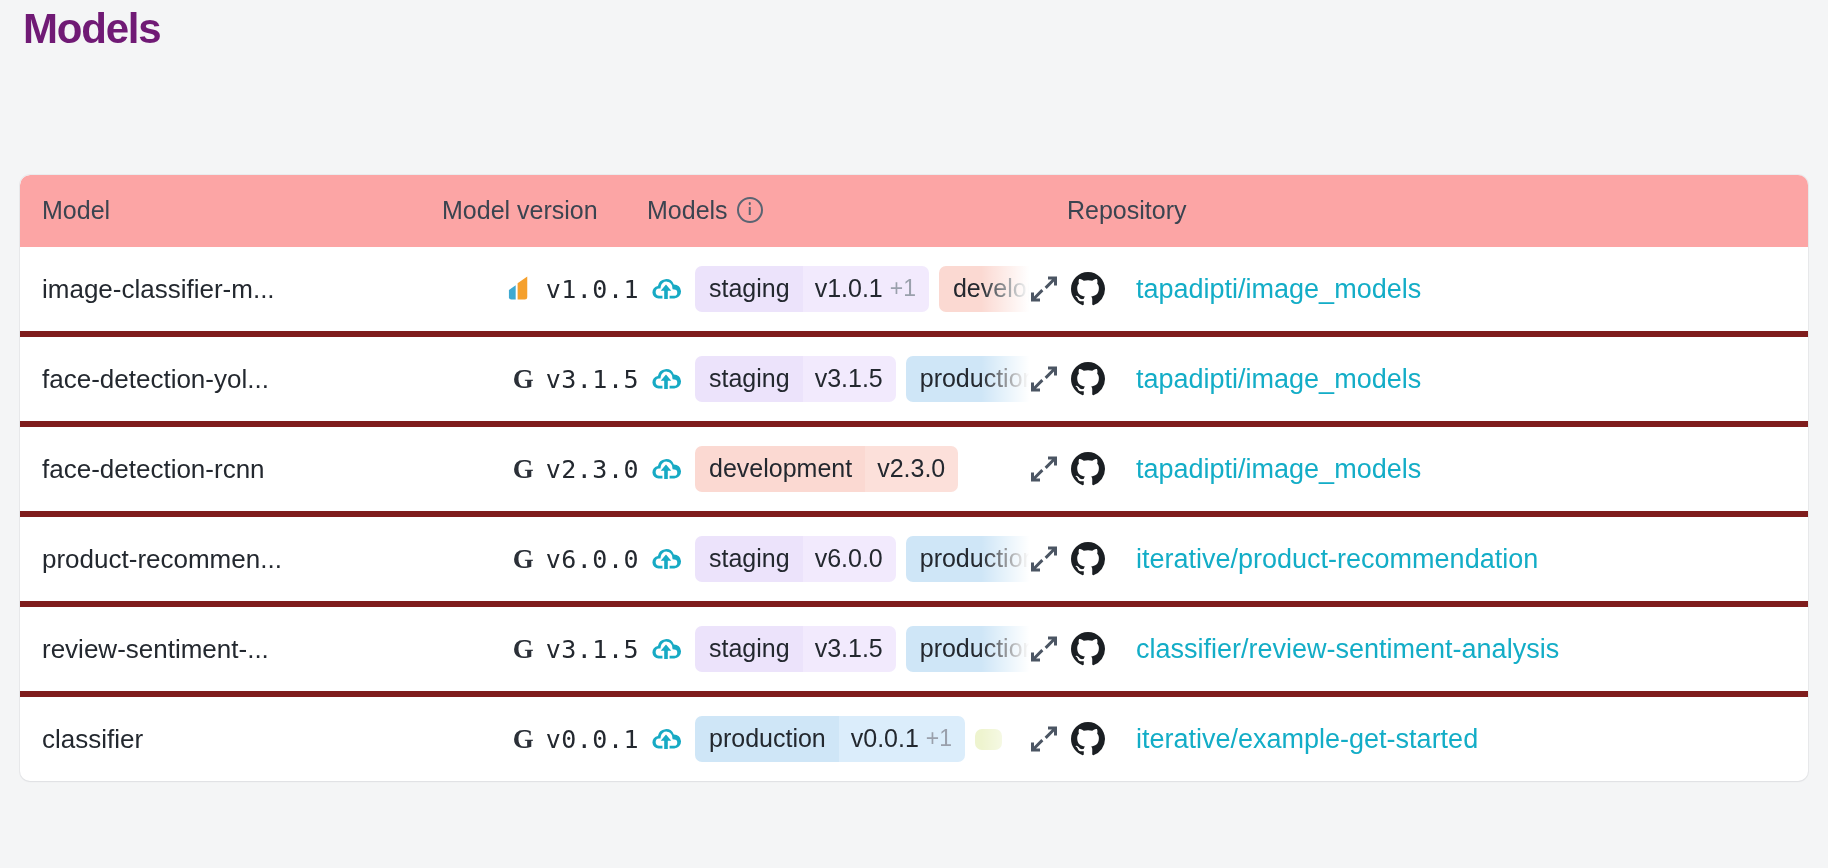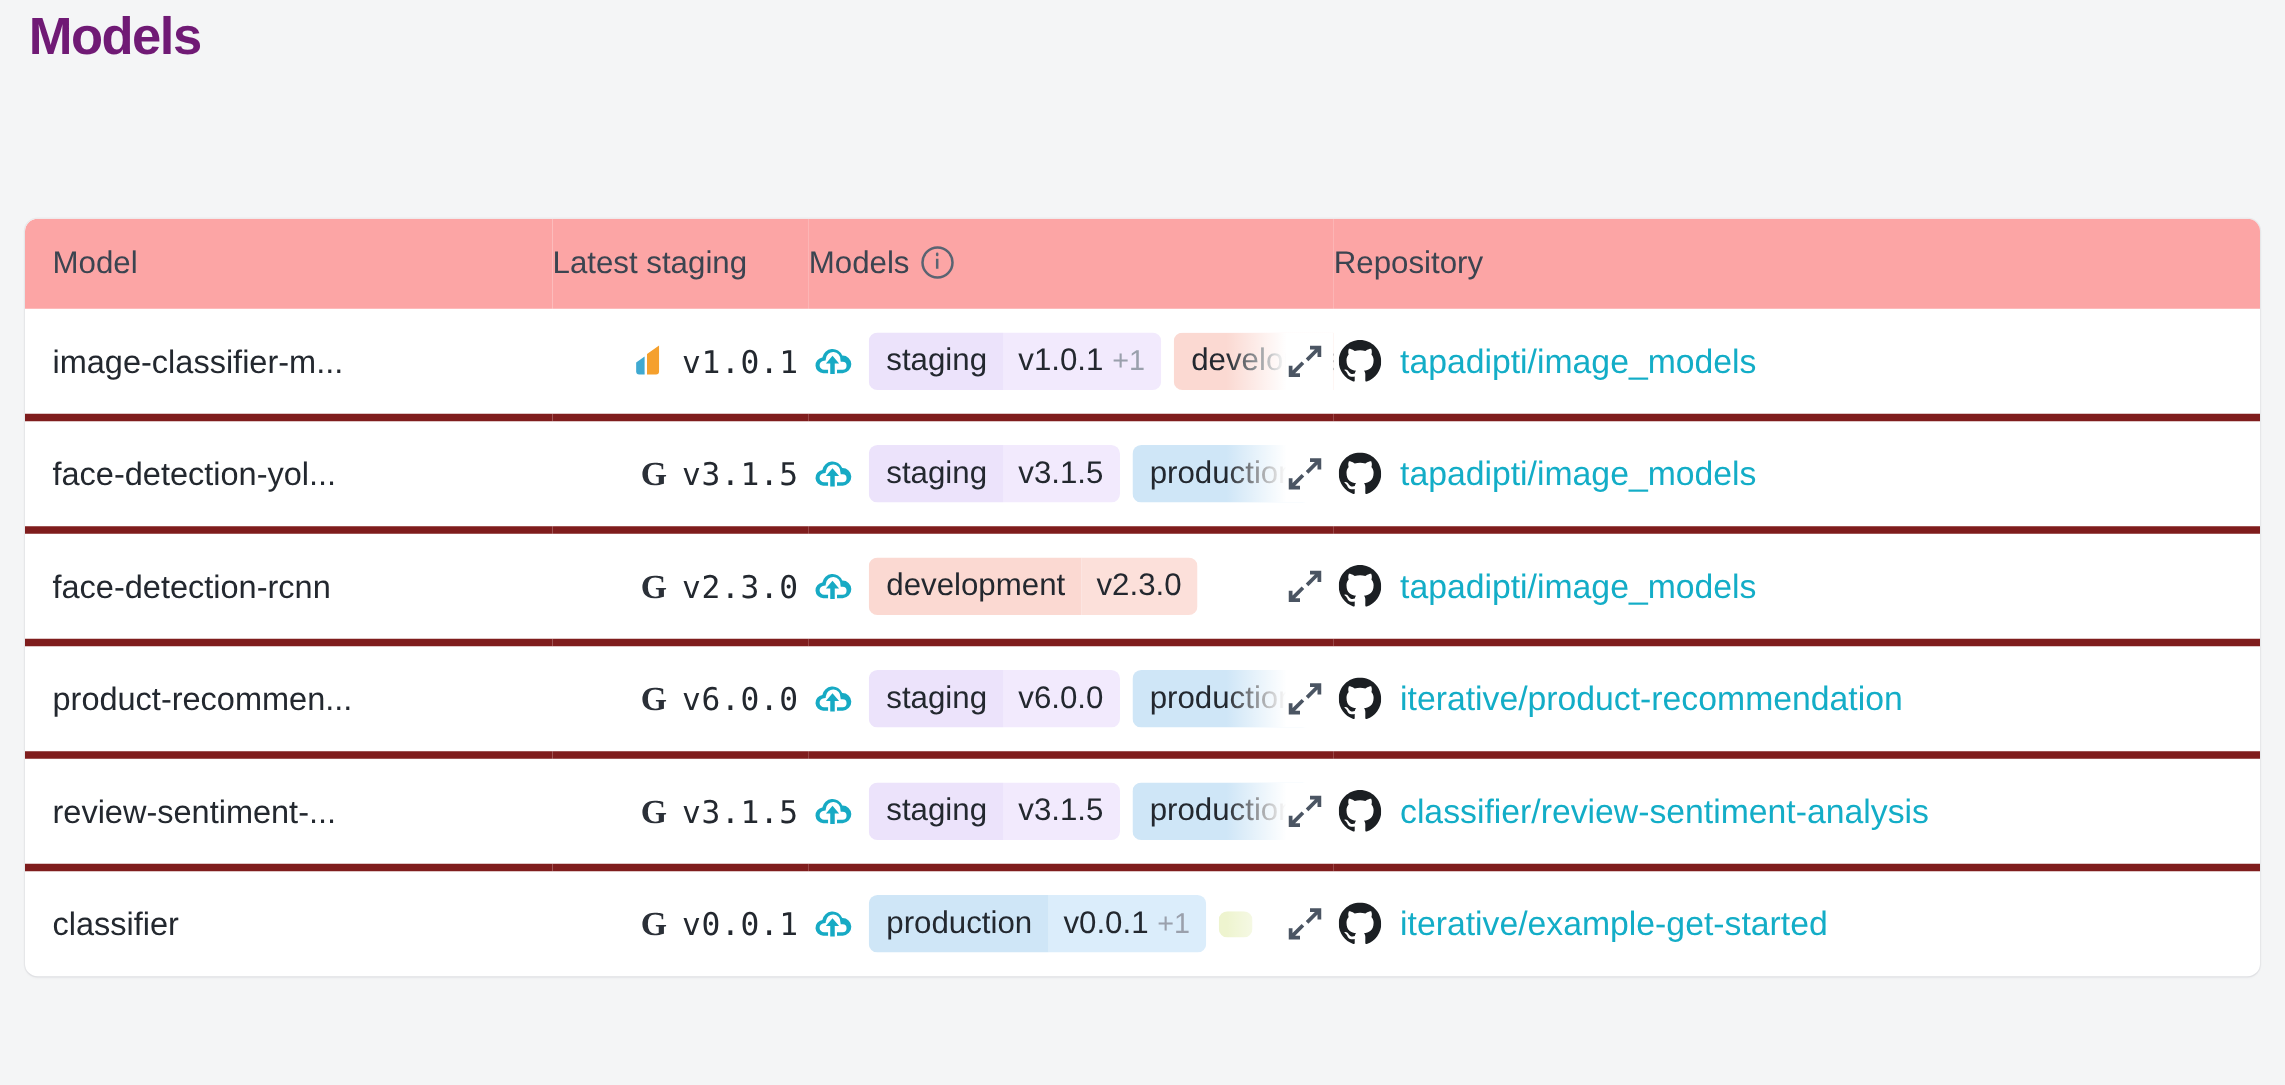--- a/index.html
+++ b/index.html
@@ -200,34 +200,35 @@
     align-items: center;
     gap: 15px;
     padding-left: 4px;
   }
   .gh-ico { width: 34px; height: 34px; flex: 0 0 auto; display:block; }
   .repo-link {
     color: #13adc7;
     font-size: 27px;
     text-decoration: none;
     white-space: nowrap;
+    margin-left: 16px;
   }
 </style>
 </head>
 <body>
 
 <div class="page">
   <h1 class="page-title">Models</h1>
 
   <div class="table-card">
     <table class="tbl">
       <thead>
         <tr>
           <th class="col-model">Model</th>
-          <th class="col-version">Latest staging</th>
+          <th class="col-version">Model version</th>
           <th class="col-stages">
             <span class="th-stages-inner">
               <span>Models</span>
               <span class="info-icon"></span>
             </span>
           </th>
           <th class="col-repo">Repository</th>
         </tr>
       </thead>
       <tbody id="tbody">

